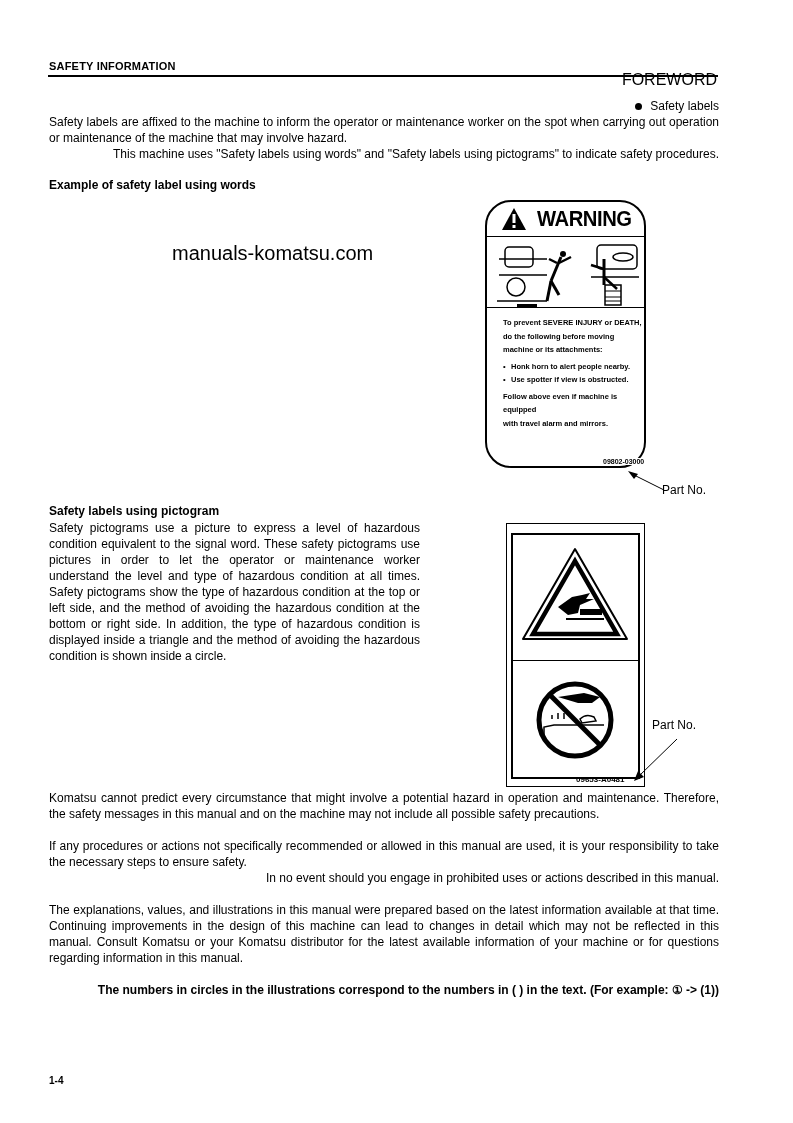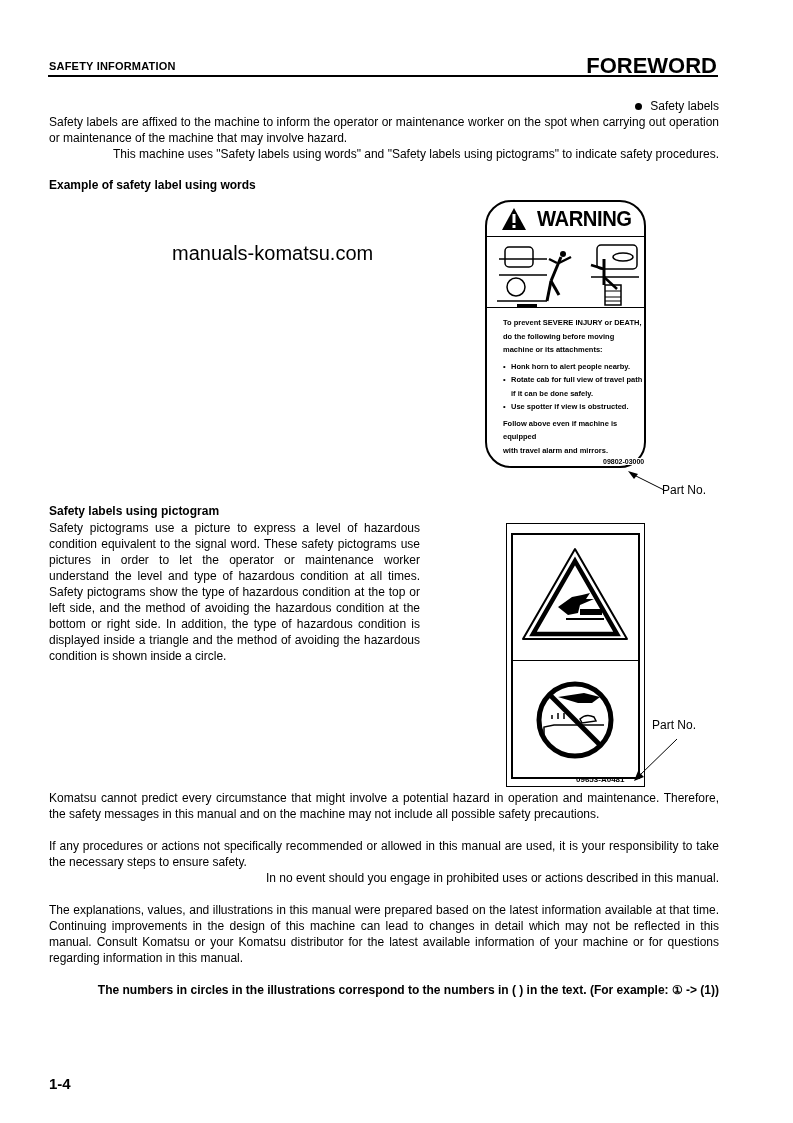--- a/index.html
+++ b/index.html
@@ -1,20 +1,20 @@
 <!DOCTYPE html>
 <html><head>
 <meta charset="utf-8">
 <style>
   html, body { margin: 0; padding: 0; background: #ffffff; }
   body { width: 793px; height: 1123px; position: relative; overflow: hidden;
          font-family: "Liberation Sans", sans-serif; color: #000; }
   .abs { position: absolute; }
   .hdr-left { left: 49px; top: 60px; font-size: 11px; font-weight: bold; letter-spacing: 0.2px; }
-  .hdr-right { right: 76px; top: 53px; font-size: 22px; font-weight: bold; }
+  .hdr-right { right: 76px; top: 71px; font-size: 16px; font-weight: normal; }
   .hdr-rule { left: 48px; top: 75px; width: 670px; height: 2px; background: #000; }
   .body-text { font-size: 12px; line-height: 16px; }
   .p { left: 49px; width: 670px; text-align: right; }
   .justify { text-align: justify; }
   .bullet-dot { display: inline-block; width: 7px; height: 7px; border-radius: 50%; background: #000; margin: 0 8px 1px 3px; vertical-align: middle; }
   .sub-heading { font-weight: bold; font-size: 12px; }
   .watermark { left: 172px; top: 242px; font-size: 20px; }
   .label-box { border: 2px solid #000; }
   .warn-box { left: 485px; top: 200px; width: 157px; height: 264px; border-radius: 26px; }
   .warn-title { height: 34px; border-bottom: 1.5px solid #000; display: flex; align-items: center; padding-left: 14px; }
@@ -23,21 +23,21 @@
   .warn-text { font-size: 7.5px; line-height: 13.5px; padding: 8px 0 0 16px; font-weight: bold; }
   .warn-text ul { margin: 3px 0 3px 0; padding: 0; list-style: none; }
   .warn-text li { padding-left: 8px; position: relative; }
   .warn-text li::before { content: "•"; position: absolute; left: 0; }
   .part-no-1 { left: 601px; top: 458px; font-size: 7px; background: #fff; padding: 0 2px; font-weight: bold; }
   .part-label { font-size: 12px; font-weight: normal; text-align: right; }
   .pict-outer { left: 506px; top: 523px; width: 137px; height: 262px; border: 1px solid #000; }
   .pict-inner { position: absolute; left: 4px; top: 9px; width: 125px; height: 242px; border: 2px solid #000; }
   .pict-divider { position: absolute; left: 0; top: 125px; width: 125px; height: 1px; background: #000; }
   .part-no-2 { left: 576px; top: 775px; font-size: 8px; font-weight: bold; }
-  .page-num { left: 49px; top: 1075px; font-size: 15px; font-weight: bold; }
+  .page-num { left: 49px; top: 1075px; font-size: 10px; font-weight: bold; }
 </style>
 </head>
 <body>
 
 <div class="abs hdr-left">SAFETY INFORMATION</div>
 <div class="abs hdr-right">FOREWORD</div>
 <div class="abs hdr-rule"></div>
 
 <div class="abs p body-text" style="top:98px;">
   <span class="bullet-dot"></span><span>Safety labels</span>
@@ -84,21 +84,20 @@
       <line x1="117" y1="32" x2="104" y2="28" stroke="#000" stroke-width="2.5"></line>
       <line x1="117" y1="40" x2="130" y2="52" stroke="#000" stroke-width="2.5"></line>
     </svg>
   </div>
   <div class="warn-text">
     <div>To prevent SEVERE INJURY or DEATH,</div>
     <div>do the following before moving</div>
     <div>machine or its attachments:</div>
     <ul>
       <li>Honk horn to alert people nearby.</li>
-      <li>Rotate cab for full view of travel path if it can be done safely.</li>
       <li>Use spotter if view is obstructed.</li>
     </ul>
     <div>Follow above even if machine is equipped</div>
     <div>with travel alarm and mirrors.</div>
   </div>
 </div>
 <div class="abs part-no-1">09802-03000</div>
 
 <svg class="abs" style="left:626px; top:468px;" width="40" height="26">
   <line x1="38" y1="22" x2="6" y2="6" stroke="#000" stroke-width="1"></line>

